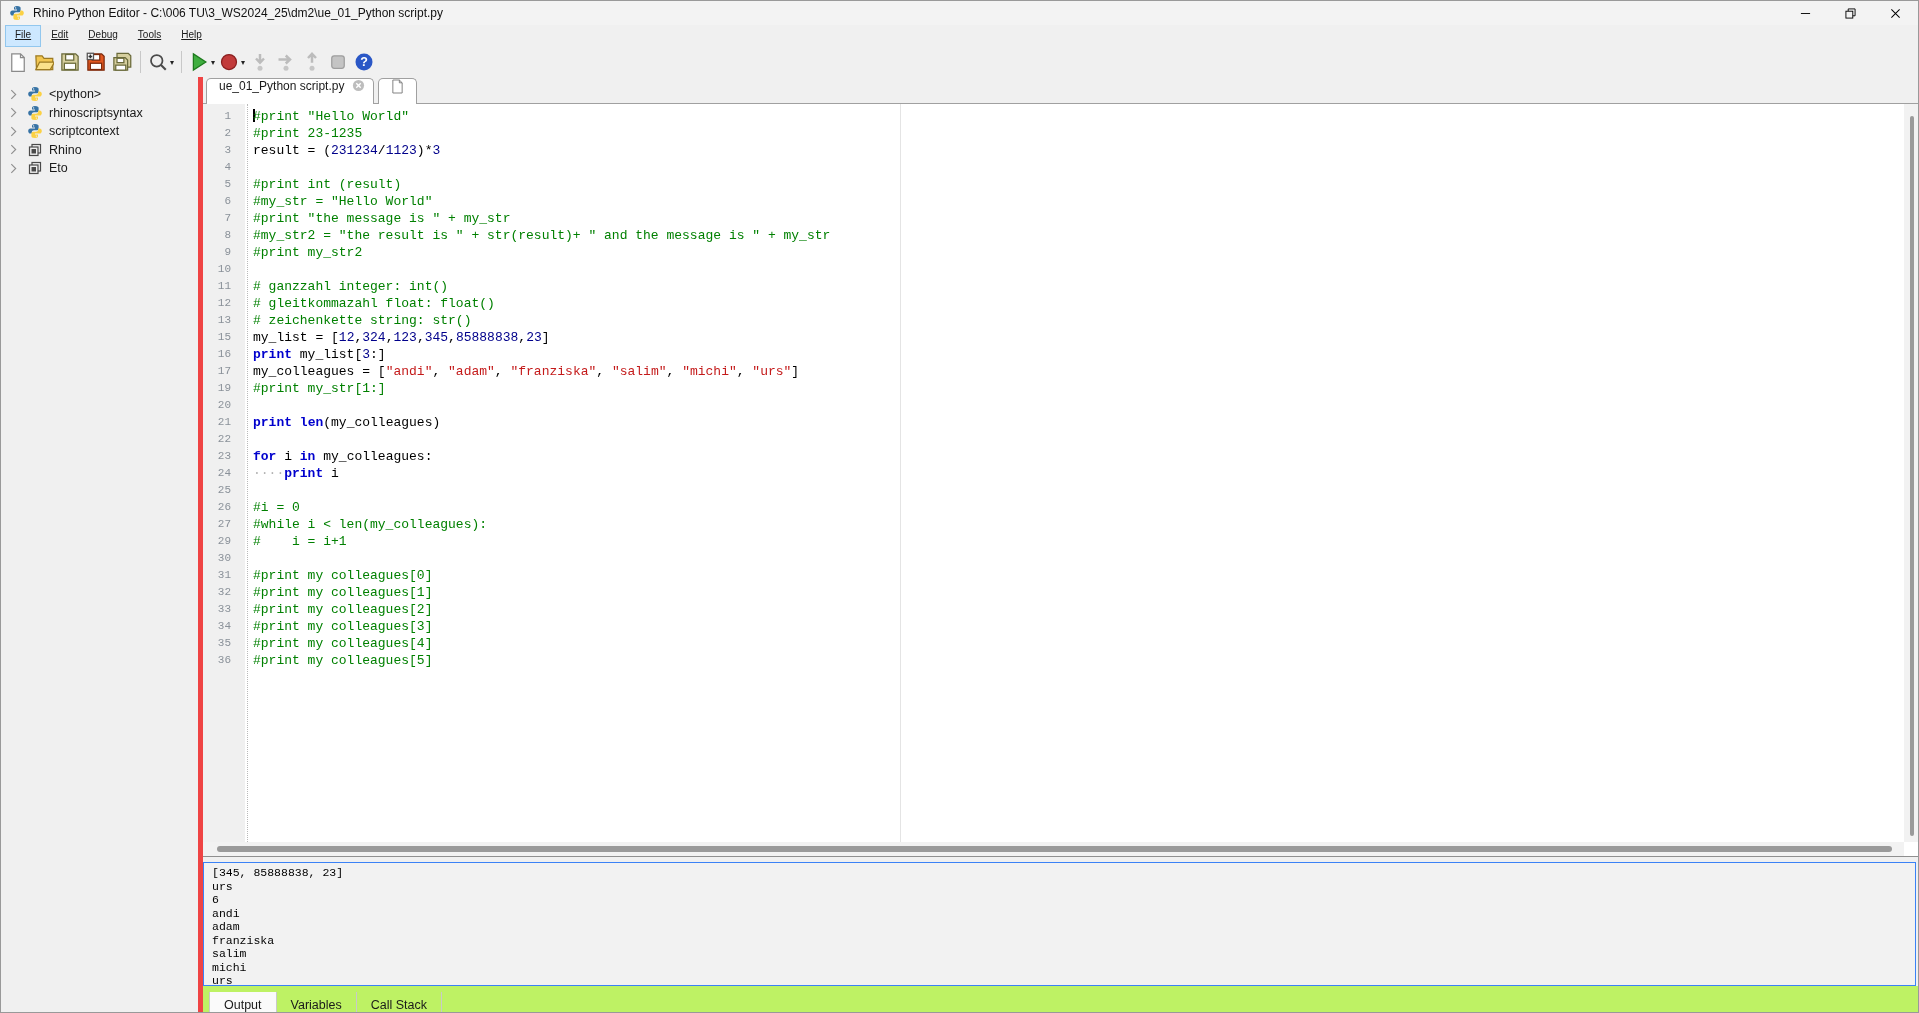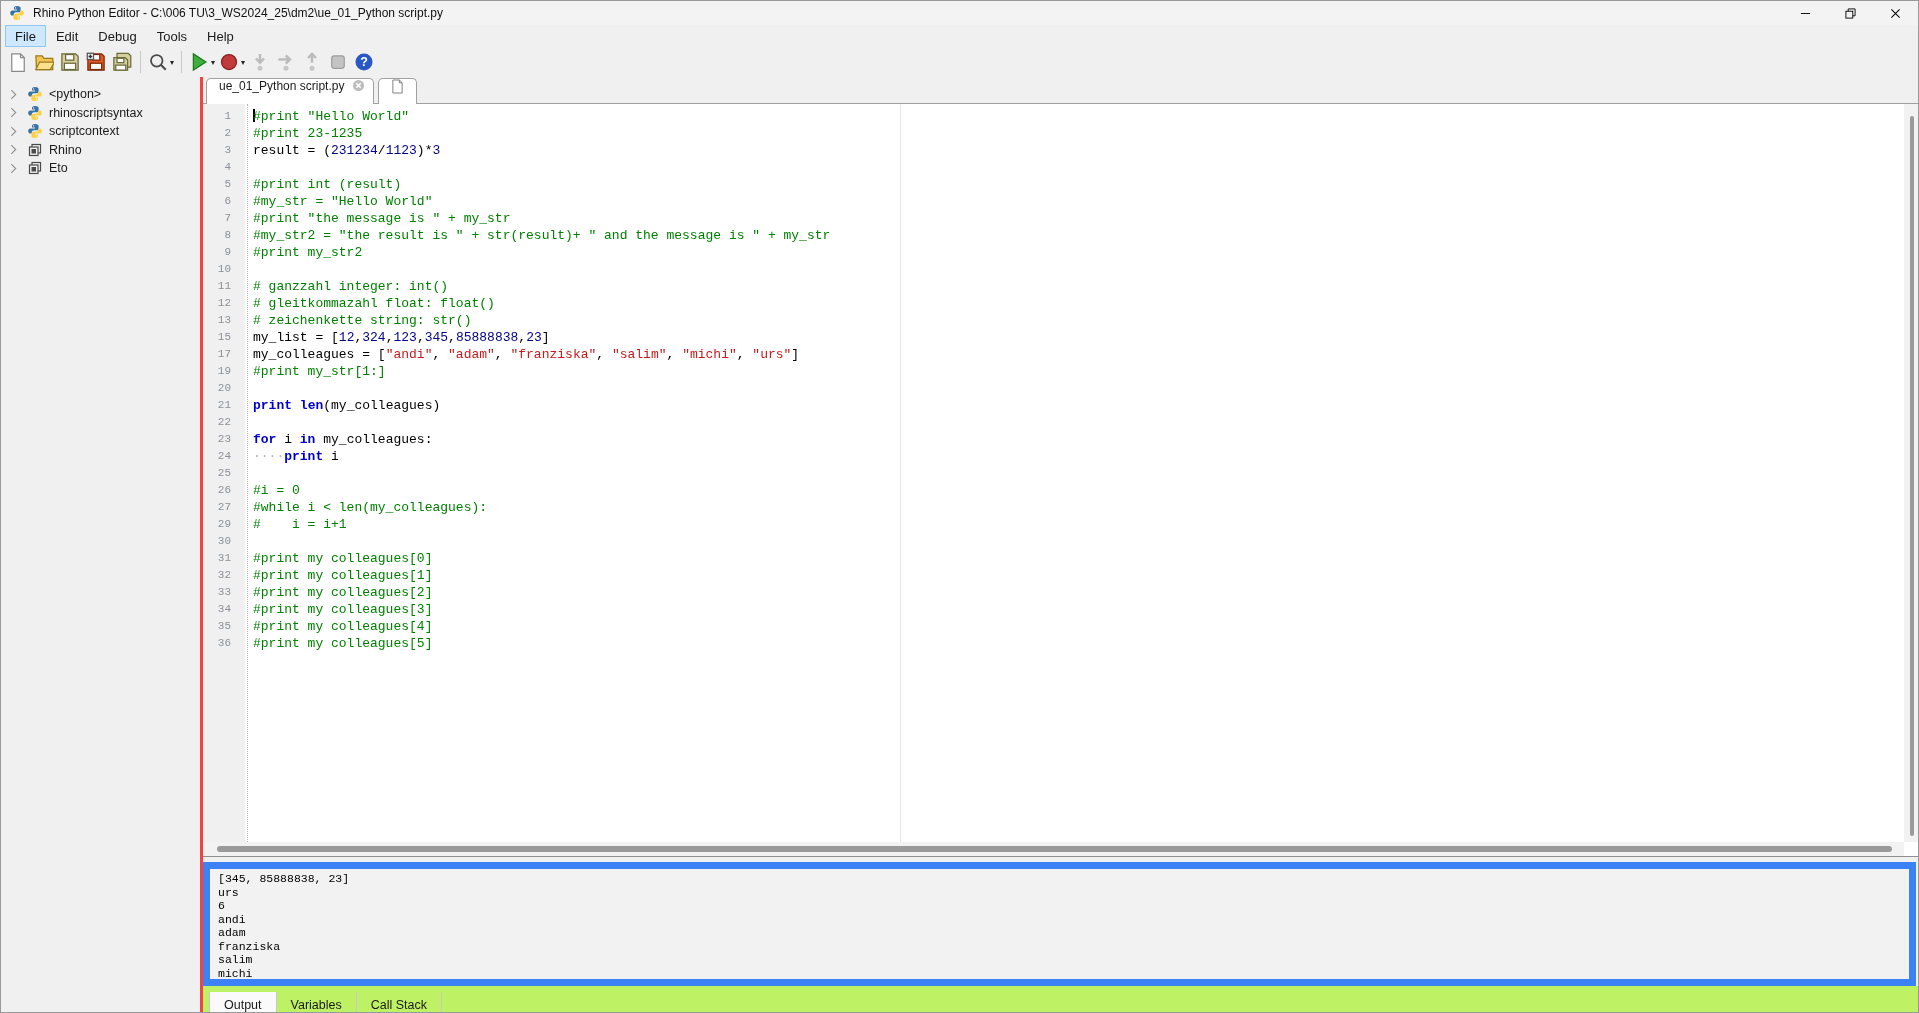--- a/index.html
+++ b/index.html
@@ -13,31 +13,31 @@
   }
   
   .titlebar { position:absolute; left:0; top:0; right:0; height:24px; background:#f3f3f3; display:flex; align-items:center; }
   .titlebar .app-icon { width:16px; height:16px; margin:0 8px 0 8px; }
   .titlebar .title-text { font-size:12px; color:#111; white-space:pre; }
   .win-controls { position:absolute; right:0; top:0; height:24px; display:flex; }
   .win-btn { width:45px; height:24px; display:flex; align-items:center; justify-content:center; }
   .win-btn svg { width:11px; height:11px; }
   
   .menubar { position:absolute; left:0; top:24px; right:0; height:22px; background:#f0f0f0; display:flex; align-items:stretch; padding-left:4px; }
-  .menu-item { font-size:13px; padding:3px 9px; border:1px solid transparent; }
+  .menu-item { font-size:10px; padding:3px 9px; border:1px solid transparent;text-decoration:underline; }
   .menu-item.active { background:#cde8ff; border-color:#92c7ee; }
   
   .toolbar { position:absolute; left:0; top:46px; right:0; height:30px; display:flex; align-items:center; padding-left:4px; }
   .tb-btn { height:26px; min-width:26px; display:flex; align-items:center; justify-content:center; padding:0 2px; }
   .tb-btn .ticon { width:20px; height:20px; display:block; }
   .tb-btn .ticon svg { width:20px; height:20px; display:block; }
   .tb-dd { font-size:8px; color:#222; margin-left:2px; }
   .tb-sep { width:1px; height:22px; background:#c8c8c8; margin:0 5px; }
   
-  .sidebar { position:absolute; left:0; top:76px; width:202px; bottom:0; background:#f0f0f0; border-right:3px solid #ef4444; padding-top:8px; }
+  .sidebar { position:absolute; left:0; top:76px; width:202px; bottom:0; background:#f0f0f0; border-right:5px solid #ef4444; padding-top:8px; }
   .tree-item { height:18.5px; display:flex; align-items:center; font-size:12.5px; }
   .tree-chevron { width:12px; margin-left:9px; display:flex; align-items:center; }
   .tree-chevron svg { width:7px; height:11px; }
   .tree-icon { width:16px; height:16px; margin:0 6px 0 5px; }
   .tree-icon svg { width:16px; height:16px; }
   
   .editor-pane { position:absolute; left:202px; top:76px; right:0; height:780px; background:#f0f0f0; border-bottom:1px solid #8f8f8f; }
   .tabbar { position:absolute; left:0; top:0; right:0; height:27px; border-bottom:1px solid #a0a0a0; display:flex; align-items:flex-end; padding-left:3px; }
   .tab { display:flex; align-items:flex-start; height:26px; background:#fff; border:1px solid #a0a0a0; border-bottom:none; border-radius:5px 5px 0 0; padding:0 8px 0 12px; margin-right:4px; position:relative; top:1px; }
   .tab .tab-label { font-size:12px; margin-right:8px; white-space:pre; }
@@ -58,21 +58,21 @@
   .seg-s { color:var(--c-string); }
   .seg-n { color:var(--c-number); }
   .seg-p { color:var(--c-plain); }
   .seg-w { color:#b3b3b3; }
   .caret { display:inline-block; width:1.5px; height:13px; background:#000; vertical-align:-2px; margin-right:-1.5px; }
   .hscrollbar { position:absolute; left:0; right:14px; bottom:0; height:14px; background:#f2f2f2; }
   .hscrollbar .thumb { position:absolute; left:14px; right:12px; top:4px; height:6px; background:#9a9a9a; border-radius:3px; }
   .vscrollbar { position:absolute; right:0; top:0; bottom:14px; width:14px; background:#f2f2f2; }
   .vscrollbar .thumb { position:absolute; right:4px; top:12px; bottom:6px; width:4px; background:#9a9a9a; border-radius:2px; }
   
-  .output-panel { position:absolute; left:202px; top:861px; right:2px; height:124px; background:#f2f2f2; border:7px solid #3b82f6; padding:3px 8px; font-family:"Liberation Mono","DejaVu Sans Mono",monospace; font-size:11.5px; line-height:13.5px; color:#000; overflow:hidden; }
+  .output-panel { position:absolute; left:202px; top:861px; right:2px; height:124px; background:#f2f2f2; border:1px solid #3b82f6; padding:3px 8px; font-family:"Liberation Mono","DejaVu Sans Mono",monospace; font-size:11.5px; line-height:13.5px; color:#000; overflow:hidden; }
   .output-line { white-space:pre; }
   .bottom-tabs { position:absolute; left:202px; top:985px; right:0; bottom:0; background:#bef264; display:flex; align-items:flex-end; padding-left:6px; }
   .btab { font-size:12.5px; padding:6px 14px 0 14px; border-right:1px solid #c9c9c9; }
   .btab.active { background:#fafafa; border-left:1px solid #c9c9c9; }
 </style>
 </head>
 <body>
 
 <div class="titlebar">
   <span class="app-icon" id="app-icon"><svg viewBox="0 0 16 16">
@@ -318,20 +318,21 @@
         <div class="code-line"><span class="ln">5</span><span class="lt"><span class="seg-c">#print int (result)</span></span></div>
         <div class="code-line"><span class="ln">6</span><span class="lt"><span class="seg-c">#my_str = "Hello World"</span></span></div>
         <div class="code-line"><span class="ln">7</span><span class="lt"><span class="seg-c">#print "the message is " + my_str</span></span></div>
         <div class="code-line"><span class="ln">8</span><span class="lt"><span class="seg-c">#my_str2 = "the result is " + str(result)+ " and the message is " + my_str</span></span></div>
         <div class="code-line"><span class="ln">9</span><span class="lt"><span class="seg-c">#print my_str2</span></span></div>
         <div class="code-line"><span class="ln">10</span><span class="lt"></span></div>
         <div class="code-line"><span class="ln">11</span><span class="lt"><span class="seg-c"># ganzzahl integer: int()</span></span></div>
         <div class="code-line"><span class="ln">12</span><span class="lt"><span class="seg-c"># gleitkommazahl float: float()</span></span></div>
         <div class="code-line"><span class="ln">13</span><span class="lt"><span class="seg-c"># zeichenkette string: str()</span></span></div>
         <div class="code-line"><span class="ln">15</span><span class="lt"><span class="seg-p">my_list = [</span><span class="seg-n">12</span><span class="seg-p">,</span><span class="seg-n">324</span><span class="seg-p">,</span><span class="seg-n">123</span><span class="seg-p">,</span><span class="seg-n">345</span><span class="seg-p">,</span><span class="seg-n">85888838</span><span class="seg-p">,</span><span class="seg-n">23</span><span class="seg-p">]</span></span></div>
+        <div class="code-line"><span class="ln">16</span><span class="lt"><span class="seg-k">print</span><span class="seg-p"> my_list[</span><span class="seg-n">3</span><span class="seg-p">:]</span></span></div>
         <div class="code-line"><span class="ln">17</span><span class="lt"><span class="seg-p">my_colleagues = [</span><span class="seg-s">"andi"</span><span class="seg-p">, </span><span class="seg-s">"adam"</span><span class="seg-p">, </span><span class="seg-s">"franziska"</span><span class="seg-p">, </span><span class="seg-s">"salim"</span><span class="seg-p">, </span><span class="seg-s">"michi"</span><span class="seg-p">, </span><span class="seg-s">"urs"</span><span class="seg-p">]</span></span></div>
         <div class="code-line"><span class="ln">19</span><span class="lt"><span class="seg-c">#print my_str[1:]</span></span></div>
         <div class="code-line"><span class="ln">20</span><span class="lt"></span></div>
         <div class="code-line"><span class="ln">21</span><span class="lt"><span class="seg-k">print</span><span class="seg-p"> </span><span class="seg-k">len</span><span class="seg-p">(my_colleagues)</span></span></div>
         <div class="code-line"><span class="ln">22</span><span class="lt"></span></div>
         <div class="code-line"><span class="ln">23</span><span class="lt"><span class="seg-k">for</span><span class="seg-p"> i </span><span class="seg-k">in</span><span class="seg-p"> my_colleagues:</span></span></div>
         <div class="code-line"><span class="ln">24</span><span class="lt"><span class="seg-w">····</span><span class="seg-k">print</span><span class="seg-p"> i</span></span></div>
         <div class="code-line"><span class="ln">25</span><span class="lt"></span></div>
         <div class="code-line"><span class="ln">26</span><span class="lt"><span class="seg-c">#i = 0</span></span></div>
         <div class="code-line"><span class="ln">27</span><span class="lt"><span class="seg-c">#while i &lt; len(my_colleagues):</span></span></div>

